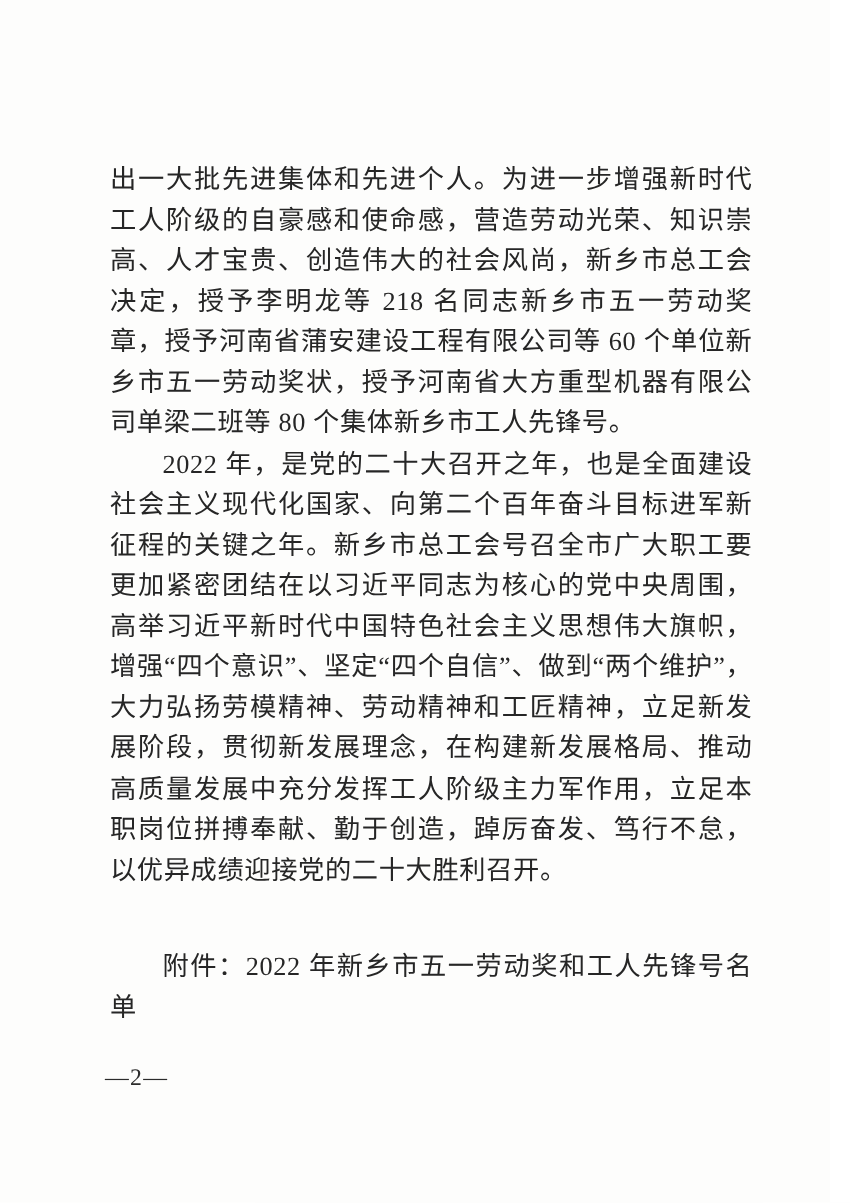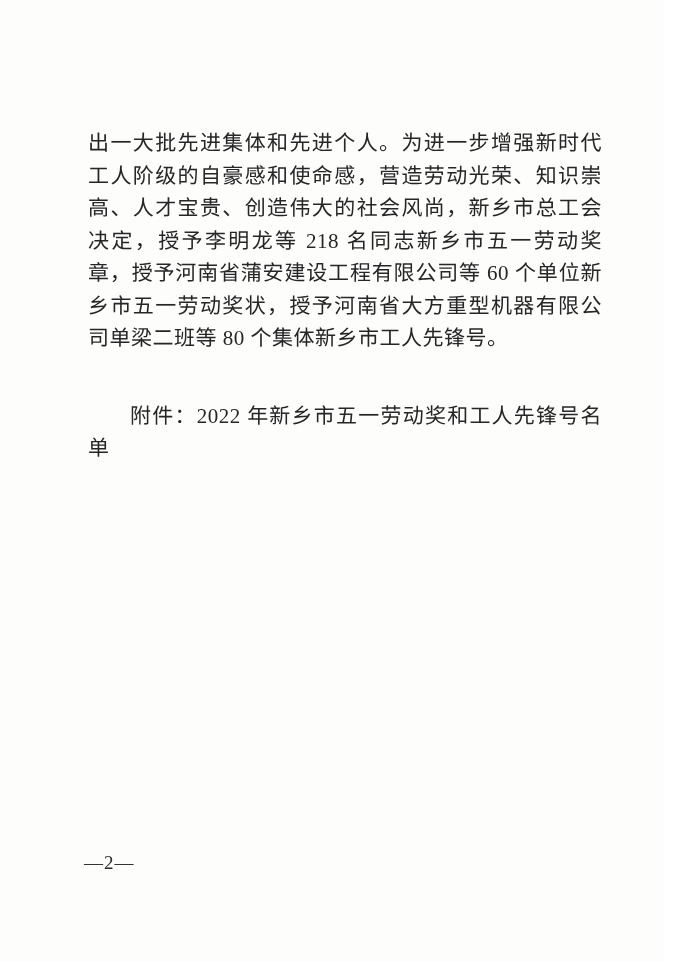--- a/index.html
+++ b/index.html
@@ -50,16 +50,17 @@
     letter-spacing: 1px;
     color: #2b2b2b;
   }
 </style>
 </head>
 <body>
 
 <div class="doc-page">
   <div class="body-text">
     <p class="para">出一大批先进集体和先进个人。为进一步增强新时代工人阶级的自豪感和使命感，营造劳动光荣、知识崇高、人才宝贵、创造伟大的社会风尚，新乡市总工会决定，授予李明龙等 218 名同志新乡市五一劳动奖章，授予河南省蒲安建设工程有限公司等 60 个单位新乡市五一劳动奖状，授予河南省大方重型机器有限公司单梁二班等 80 个集体新乡市工人先锋号。</p>
+    <p class="para indent">2022 年，是党的二十大召开之年，也是全面建设社会主义现代化国家、向第二个百年奋斗目标进军新征程的关键之年。新乡市总工会号召全市广大职工要更加紧密团结在以习近平同志为核心的党中央周围，高举习近平新时代中国特色社会主义思想伟大旗帜，增强“四个意识”、坚定“四个自信”、做到“两个维护”，大力弘扬劳模精神、劳动精神和工匠精神，立足新发展阶段，贯彻新发展理念，在构建新发展格局、推动高质量发展中充分发挥工人阶级主力军作用，立足本职岗位拼搏奉献、勤于创造，踔厉奋发、笃行不怠，以优异成绩迎接党的二十大胜利召开。</p>
     <p class="attachment">附件：2022 年新乡市五一劳动奖和工人先锋号名单</p>
   </div>
   <div class="page-number">—2—</div>
 </div>
 
 </body></html>

